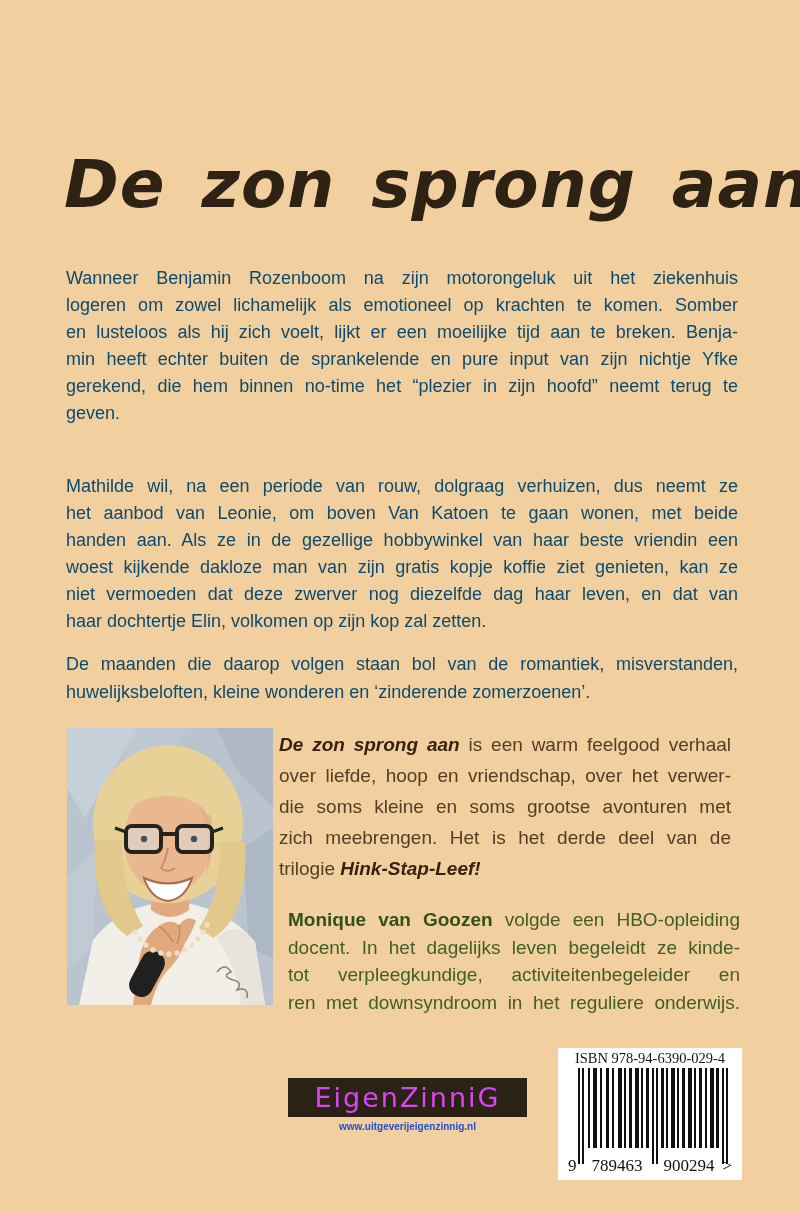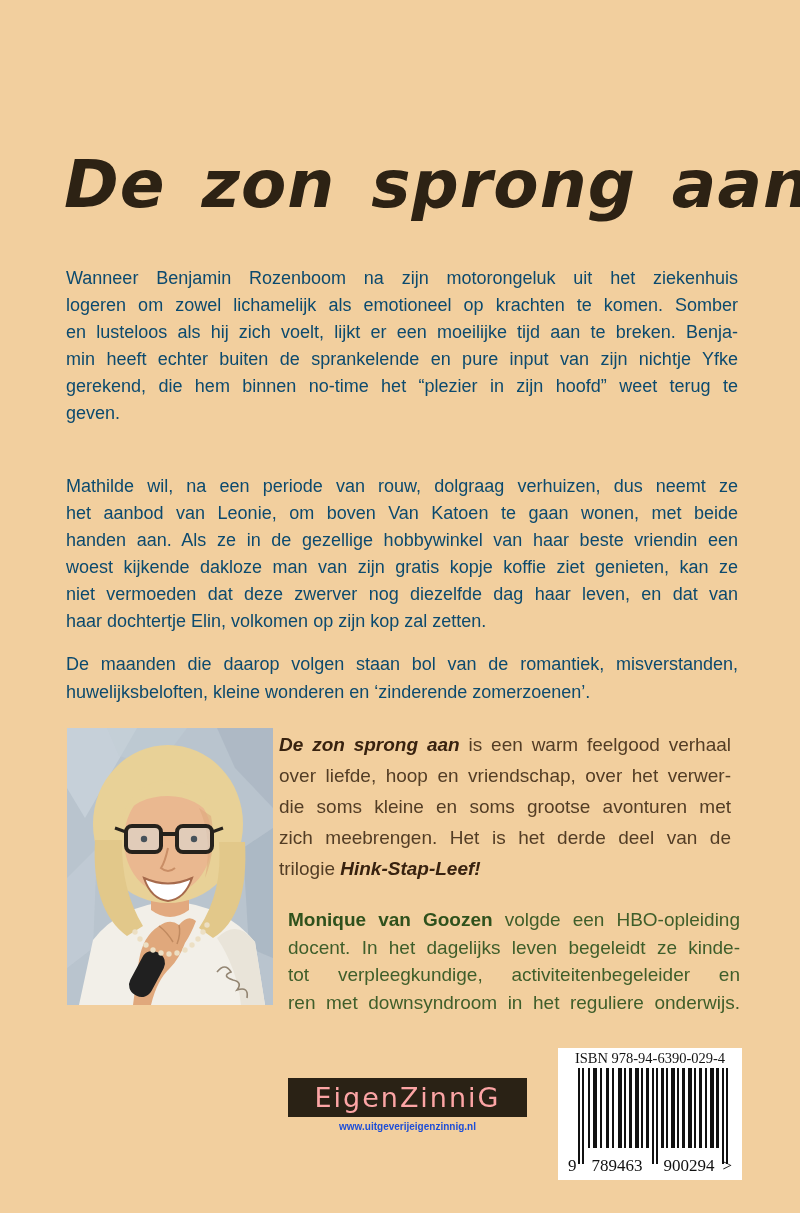--- a/index.html
+++ b/index.html
@@ -15,21 +15,21 @@
   .p3{top:651px;line-height:27.5px;}
   .p4{left:279px;top:729px;width:452px;font-size:19px;line-height:31px;color:#533d25;}
   .p5{left:288px;top:906px;width:452px;font-size:19px;line-height:27.5px;color:#3f5e2a;}
   .jl{text-align:justify;text-align-last:justify;white-space:nowrap;overflow:hidden;}
   .ll{text-align:left;white-space:nowrap;overflow:hidden;}
   .bi{font-weight:700;font-style:italic;color:#38220f;}
   .nm{font-weight:700;color:#2f511c;}
   .photo{position:absolute;left:67px;top:728px;width:206px;height:277px;}
   .logo-box{position:absolute;left:288px;top:1078px;width:239px;height:39px;background:#2a2215;
             display:flex;align-items:center;justify-content:center;}
-  .logo-text{font-family:"DejaVu Sans",sans-serif;font-size:27px;color:#fca5a5;letter-spacing:2px;
+  .logo-text{font-family:"DejaVu Sans",sans-serif;font-size:27px;color:#d946ef;letter-spacing:2px;
              font-weight:500;white-space:nowrap;}
   .website{position:absolute;left:282px;top:1121px;width:251px;text-align:center;
            font-size:10px;font-weight:700;color:#1d4ed8;white-space:nowrap;}
   .barcode{position:absolute;left:558px;top:1048px;width:184px;height:132px;background:#ffffff;}
   .isbn-label{position:absolute;top:2px;left:0;right:0;text-align:center;
               font-family:"Liberation Serif","DejaVu Serif",serif;font-size:14.5px;color:#141414;
               white-space:nowrap;}
   .bars{position:absolute;left:8px;top:20px;}
 </style>
 </head>
@@ -37,21 +37,21 @@
 
 <div class="cover">
 
   <div class="title">De zon sprong aan</div>
 
   <div class="para p1">
     <div class="jl">Wanneer Benjamin Rozenboom na zijn motorongeluk uit het ziekenhuis</div>
     <div class="jl">logeren om zowel lichamelijk als emotioneel op krachten te komen. Somber</div>
     <div class="jl">en lusteloos als hij zich voelt, lijkt er een moeilijke tijd aan te breken. Benja-</div>
     <div class="jl">min heeft echter buiten de sprankelende en pure input van zijn nichtje Yfke</div>
-    <div class="jl">gerekend, die hem binnen no-time het “plezier in zijn hoofd” weet terug te</div>
+    <div class="jl">gerekend, die hem binnen no-time het “plezier in zijn hoofd” neemt terug te</div>
     <div class="ll">geven.</div>
   </div>
 
   <div class="para p2">
     <div class="jl">Mathilde wil, na een periode van rouw, dolgraag verhuizen, dus neemt ze</div>
     <div class="jl">het aanbod van Leonie, om boven Van Katoen te gaan wonen, met beide</div>
     <div class="jl">handen aan. Als ze in de gezellige hobbywinkel van haar beste vriendin een</div>
     <div class="jl">woest kijkende dakloze man van zijn gratis kopje koffie ziet genieten, kan ze</div>
     <div class="jl">niet vermoeden dat deze zwerver nog diezelfde dag haar leven, en dat van</div>
     <div class="ll">haar dochtertje Elin, volkomen op zijn kop zal zetten.</div>

